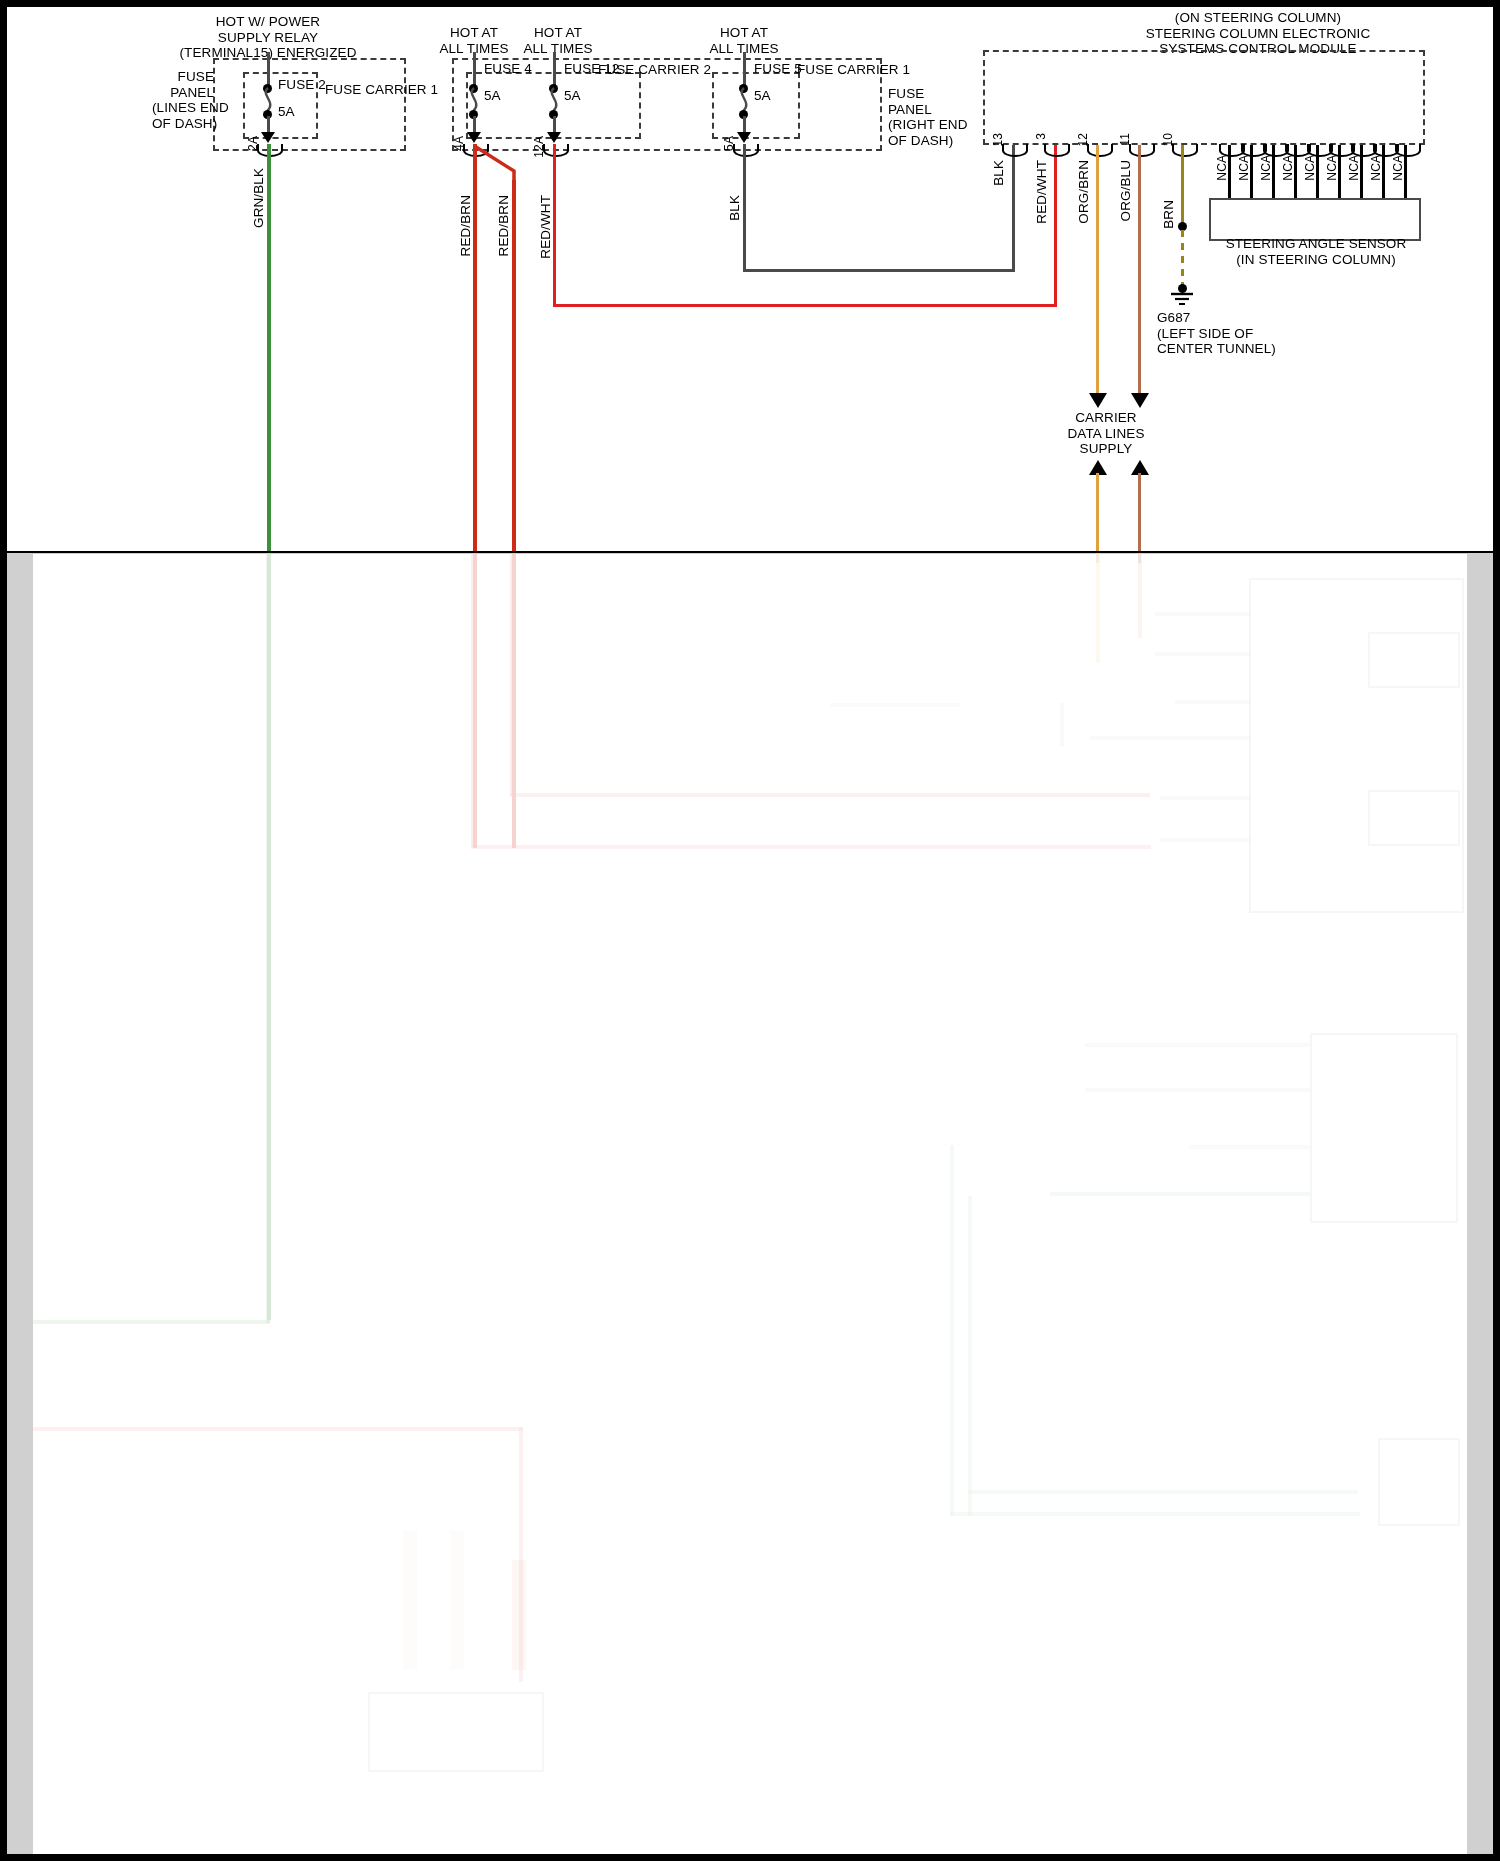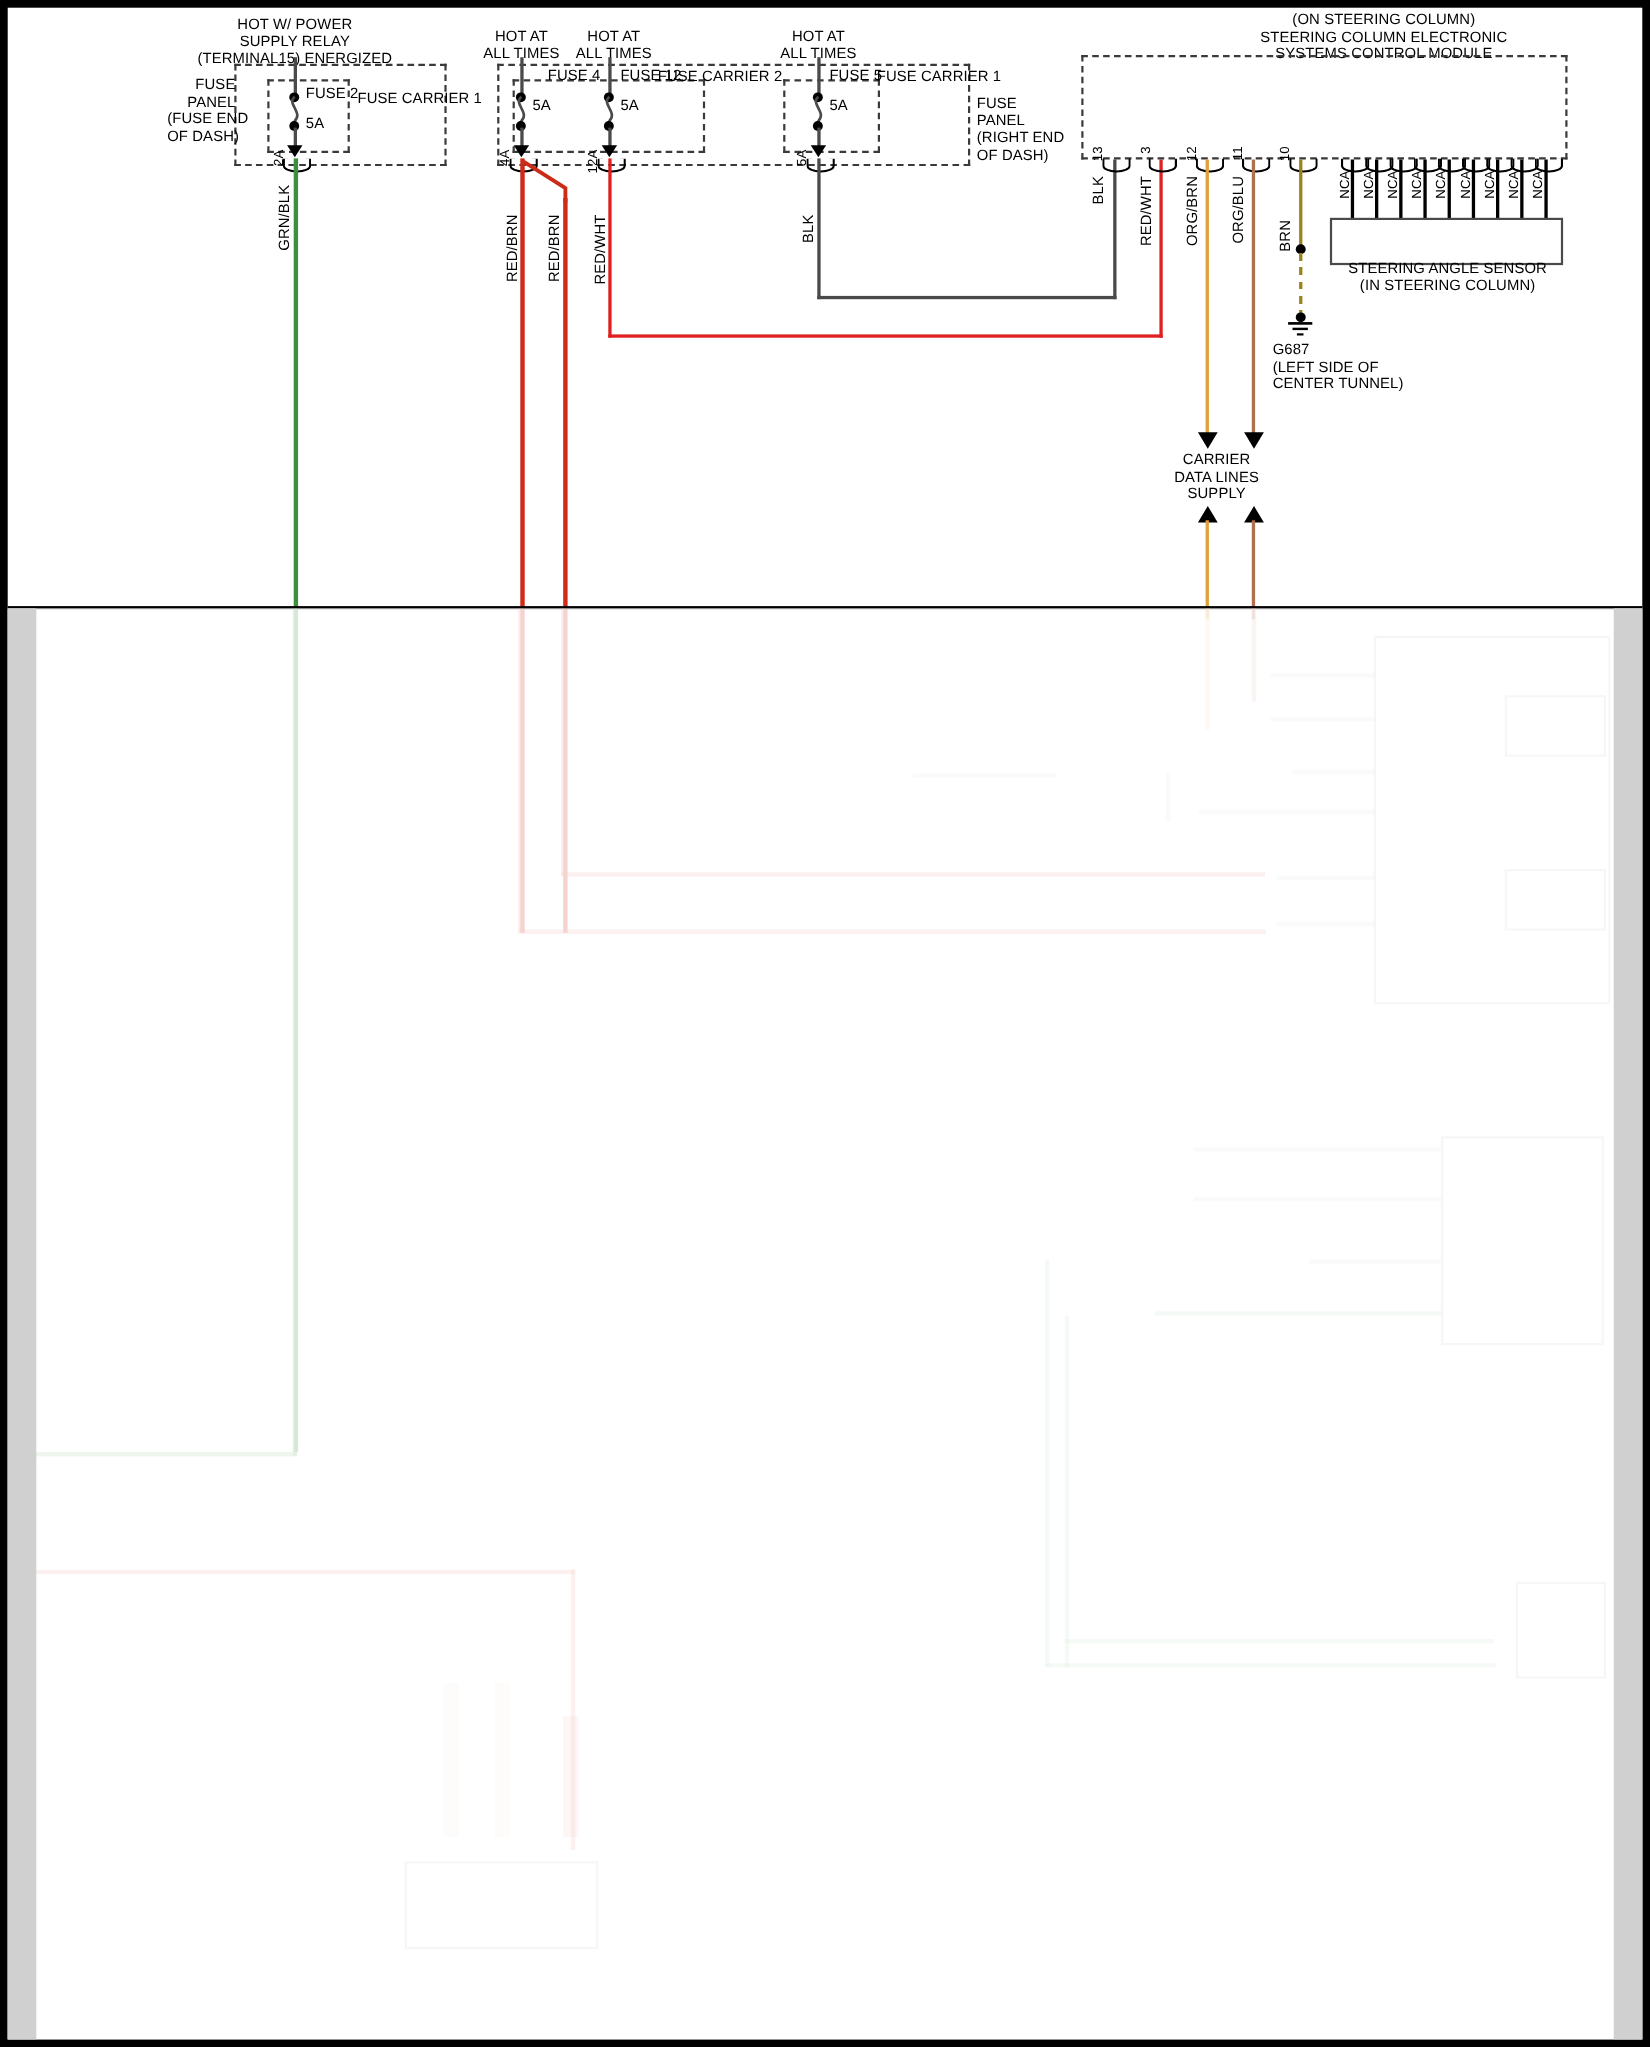--- a/index.html
+++ b/index.html
@@ -64,21 +64,21 @@
   <div class="t c" style="left:558px;top:25px;"><span>HOT AT</span>
 <span>ALL TIMES</span></div>
 
   <div class="t c" style="left:744px;top:25px;"><span>HOT AT</span>
 <span>ALL TIMES</span></div>
 
   <div class="dbox" style="left:213px;top:58px;width:193px;height:93px;"></div>
   <div class="dbox" style="left:243px;top:72px;width:75px;height:67px;"></div>
   <div class="t" style="left:152px;top:69px;text-align:right;width:62px;"><span>FUSE</span>
 <span>PANEL</span>
-<span>(FUSE END</span>
+<span>(LINES END</span>
 <span>OF DASH)</span></div>
   <div class="t" style="left:325px;top:82px;">FUSE CARRIER 1</div>
 
   <div class="wv" style="left:267px;top:52px;height:36px;background:#4a4a4a;"></div>
   <div class="dot" style="left:263px;top:84px;"></div>
   <svg class="squig" style="left:258px;top:88px;" width="20" height="28">
     <path d="M10 0 C 2 6, 18 14, 10 22 L10 28" stroke="#4a4a4a" stroke-width="2.4" fill="none"></path>
   </svg>
   <div class="dot" style="left:263px;top:110px;"></div>
   <div class="t" style="left:278px;top:77px;">FUSE 2</div>
@@ -102,21 +102,21 @@
 
   <div class="dbox" style="left:712px;top:72px;width:88px;height:67px;"></div>
   <div class="t" style="left:797px;top:62px;">FUSE CARRIER 1</div>
 
   <div class="wv" style="left:473px;top:52px;height:36px;background:#4a4a4a;"></div>
   <div class="dot" style="left:469px;top:84px;"></div>
   <svg class="squig" style="left:464px;top:88px;" width="20" height="28">
     <path d="M10 0 C 2 6, 18 14, 10 22 L10 28" stroke="#4a4a4a" stroke-width="2.4" fill="none"></path>
   </svg>
   <div class="dot" style="left:469px;top:110px;"></div>
-  <div class="t" style="left:484px;top:61px;margin-left:14px;">FUSE 4</div>
+  <div class="t" style="left:484px;top:61px;">FUSE 4</div>
   <div class="t" style="left:484px;top:88px;">5A</div>
   <div class="wv" style="left:473px;top:116px;height:20px;background:#4a4a4a;"></div>
   <div class="arrow-d" style="left:467px;top:132px;"></div>
   <div class="sock" style="left:463px;top:144px;"></div>
   <div class="vt" style="left:452px;top:136px;font-size:12px;">4A</div>
 
   <div class="wv" style="left:473px;top:144px;height:704px;background:#cc2b18;width:3.5px;"></div>
   <div class="vt" style="left:458px;top:195px;">RED/BRN</div>
 
   <svg style="position:absolute;left:470px;top:144px;" width="70" height="40">

